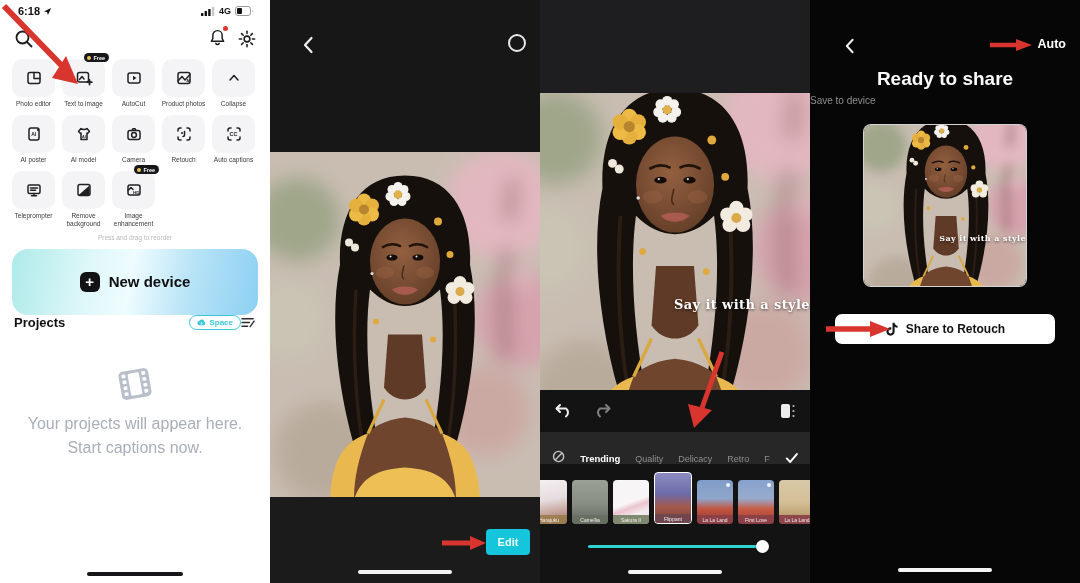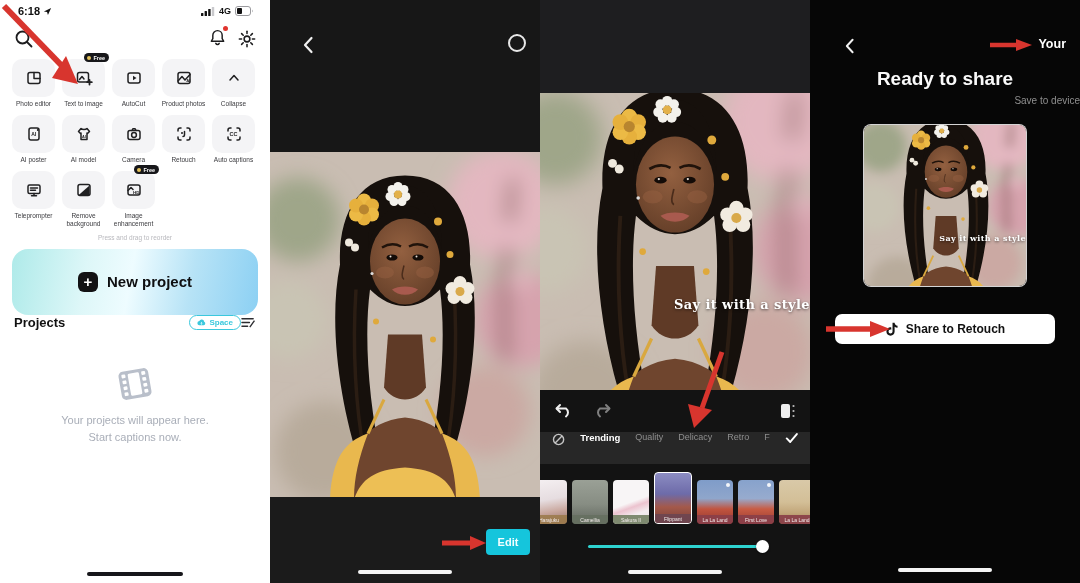--- a/index.html
+++ b/index.html
@@ -28,21 +28,21 @@
   .new-project { margin:8px 12px 0 12px; height:66px; border-radius:16px; display:flex; align-items:center; justify-content:center; gap:9px; cursor:pointer;
      background:linear-gradient(100deg,#aeeae9 0%,#ddf7f8 30%,#eefcff 48%,#b7e3f6 72%,#8cd0f3 100%); }
   .np-plus { width:20px; height:20px; background:#121214; border-radius:6px; color:#fff; display:flex; align-items:center; justify-content:center; font-size:15px; font-weight:bold; line-height:1; }
   .np-label { font-size:15px; font-weight:800; color:#0e0e10; }
   .projects-row { display:flex; align-items:center; padding:0 14px; margin-top:0; }
   .projects-title { font-size:13px; font-weight:800; color:#111; }
   .projects-right { margin-left:auto; display:flex; align-items:center; }
   .space-badge { display:flex; align-items:center; gap:3px; border:1px solid #3bc8dd; color:#3bc8dd; font-size:8px; font-weight:bold; border-radius:9px; padding:2px 7px; }
   .empty-state { margin-top:38px; display:flex; flex-direction:column; align-items:center; }
   .film-icon { transform:rotate(-10deg); margin-bottom:12px; }
-  .empty-text { font-size:11px; color:#a9aeb8; text-align:center; line-height:1.55; }
+  .empty-text { font-size:16px; color:#a9aeb8; text-align:center; line-height:1.55; }
   .homebar-dark { position:absolute; bottom:7px; left:50%; transform:translateX(-50%); width:96px; height:4.5px; background:#16161a; border-radius:3px; }
   .homebar-light { position:absolute; bottom:9px; left:50%; transform:translateX(-50%); width:94px; height:4.5px; background:#f4f4f4; border-radius:3px; }
   .arrow-red { position:absolute; z-index:5; }
   .arrow-red line { stroke:#d8352e; }
   .arrow-red polygon { fill:#d8352e; }
 
   
   .p2 { background:#171717; }
   .p3 { background:#131313; }
   .p4 { background:#060606; }
@@ -51,21 +51,21 @@
   .scene-wrap svg.scene { display:block; width:100%; height:100%; }
   .ring-icon { position:absolute; top:34px; right:14px; width:18px; height:18px; border:2px solid #e8e8e8; border-radius:50%; z-index:3; }
   .edit-btn { position:absolute; right:10px; bottom:28px; width:44px; height:26px; background:#15c5dc; border-radius:4px; color:#f2feff; font-size:11px; font-weight:bold; display:flex; align-items:center; justify-content:center; z-index:4; }
   .p2-bottom { position:absolute; bottom:0; left:0; width:270px; height:86px; background:#1b1b1b; }
 
   
   .p3-header { position:absolute; top:0; left:0; width:270px; height:93px; background:#1e1e20; }
   .caption-overlay { position:absolute; width:100%; text-align:right; color:#fff; font-family:"DejaVu Serif", serif; font-weight:bold; text-shadow:0 1px 3px rgba(0,0,0,.6); letter-spacing:.4px; z-index:2; }
   .p3-toolbar { position:absolute; top:390px; left:0; width:270px; height:42px; display:flex; align-items:center; padding:0 14px; gap:18px; background:#131313; }
   .p3-compare { margin-left:auto; }
-  .p3-tabs { position:absolute; top:432px; left:0; width:270px; height:32px; background:#272727; display:flex; align-items:flex-start; padding:0 12px; gap:15px; }
+  .p3-tabs { position:absolute; top:432px; left:0; width:270px; height:32px; background:#272727; display:flex; align-items:flex-end; padding:0 12px; gap:15px; }
   .tab { font-size:9px; color:#8e8e8e; white-space:nowrap; }
   .tab.active { color:#fff; font-weight:800; font-size:9.5px; }
   .tab-check { margin-left:auto; }
   .thumbs { position:absolute; top:468px; left:0; width:270px; height:56px; display:flex; align-items:flex-end; gap:5px; padding-left:0; }
   .thumb { position:relative; width:36px; height:44px; border-radius:4px; overflow:hidden; flex:0 0 36px; }
   .thumb.sel { height:52px; border:1.5px solid #fff; flex-basis:38px; width:38px; }
   .thumb-label { position:absolute; bottom:0; left:0; width:100%; font-size:5px; color:#f3ecec; text-align:center; padding:1.5px 0; }
   .t1 { background:linear-gradient(170deg,#f5f0f2 0%,#e6dde0 45%,#caa9a0 70%,#8d6a5e 100%); }
   .t2 { background:linear-gradient(180deg,#9aa096 0%,#878d83 55%,#5f655c 100%); }
   .t3 { background:linear-gradient(160deg,#f8f5f6 50%,#ecc3cf 60%,#f3ecef 75%,#e8dfe2 100%); }
@@ -77,21 +77,21 @@
   .lb3 { background:rgba(114,128,99,.9); } .lb4 { background:rgba(110,69,80,.92); }
   .lb5 { background:rgba(138,63,73,.92); } .lb6 { background:rgba(138,63,73,.92); }
   .lb7 { background:rgba(138,63,73,.92); }
   .dl-dot { position:absolute; top:3px; right:3px; width:4px; height:4px; border-radius:50%; background:rgba(255,255,255,.9); }
   .slider { position:absolute; top:545px; left:48px; width:177px; height:3px; background:#2ed3d0; border-radius:2px; }
   .slider-knob { position:absolute; top:-5px; left:168px; width:13px; height:13px; background:#fff; border-radius:50%; box-shadow:0 1px 2px rgba(0,0,0,.5); }
 
   
   .done-label { position:absolute; top:37px; right:14px; font-size:12.5px; font-weight:800; color:#fff; z-index:3; }
   .share-title { position:absolute; top:68px; width:100%; text-align:center; font-size:19px; font-weight:800; color:#fafafa; }
-  .share-sub { position:absolute; top:95px; width:100%; text-align:right; font-size:10px; color:#8f8f8f; }
+  .share-sub { position:absolute; top:95px; width:100%; text-align:left; font-size:10px; color:#8f8f8f; }
   .preview-card { position:absolute; top:124px; left:53px; width:164px; height:163px; border-radius:8px; border:1px solid rgba(235,235,235,.9); overflow:hidden; background:#000; }
   .preview-card svg.scene { display:block; width:164px; height:206px; margin-top:-18px; }
   .share-btn { position:absolute; top:314px; left:25px; width:220px; height:30px; background:#fff; border-radius:7px; display:flex; align-items:center; justify-content:center; gap:7px; z-index:2; }
   .share-btn-label { font-size:12px; font-weight:800; color:#111; }
 </style>
 </head>
 <body>
 
 <svg width="0" height="0" style="position:absolute">
   <defs>
@@ -378,21 +378,21 @@
             </svg>
           </div>
         <div class="tool-label">Image enhancement</div>
       </div>
     </div>
 
     <div class="reorder-hint">Press and drag to reorder</div>
 
     <div class="new-project">
       <div class="np-plus">+</div>
-      <div class="np-label">New project</div>
+      <div class="np-label">New device</div>
     </div>
 
     <div class="projects-row">
       <div class="projects-title">Projects</div>
       <div class="projects-right">
         <div class="space-badge">
           <svg width="9" height="7" viewBox="0 0 12 9">
               <path d="M3.5 8 a2.8 2.8 0 0 1 -.4 -5.6 A3.4 3.4 0 0 1 9.6 3.6 A2.3 2.3 0 0 1 9 8 Z" fill="#3bc8dd"></path>
               <path d="M6 7.5 V4.5 M4.8 5.6 L6 4.4 L7.2 5.6" stroke="#fff" stroke-width=".9" fill="none"></path>
             </svg>
@@ -532,21 +532,21 @@
   </div>
 
   <div class="panel p4">
     <svg class="back-chevron" style="top:38px;left:34px" width="11" height="16" viewBox="0 0 12 18">
         <path d="M9.5 2 L3 9 L9.5 16" stroke="#f0f0f0" stroke-width="2.2" fill="none" stroke-linecap="round" stroke-linejoin="round"></path>
       </svg>
     <svg class="arrow-red" style="left:178px;top:37px" width="48" height="16" viewBox="0 0 48 16">
       <line x1="2" y1="8" x2="30" y2="8" stroke-width="4.5"></line>
         <polygon points="44,8 28,2 28,14"></polygon>
     </svg>
-    <div class="done-label">Your</div>
+    <div class="done-label">Auto</div>
 
     <div class="share-title">Ready to share</div>
     <div class="share-sub">Save to device</div>
 
     <div class="preview-card">
       <svg class="scene" viewBox="0 0 270 350" preserveAspectRatio="xMidYMid slice">
           <use href="#portraitSym"></use>
         </svg>
       <div class="caption-overlay" style="top:108px;font-size:8px">Say it with a style</div>
     </div>

